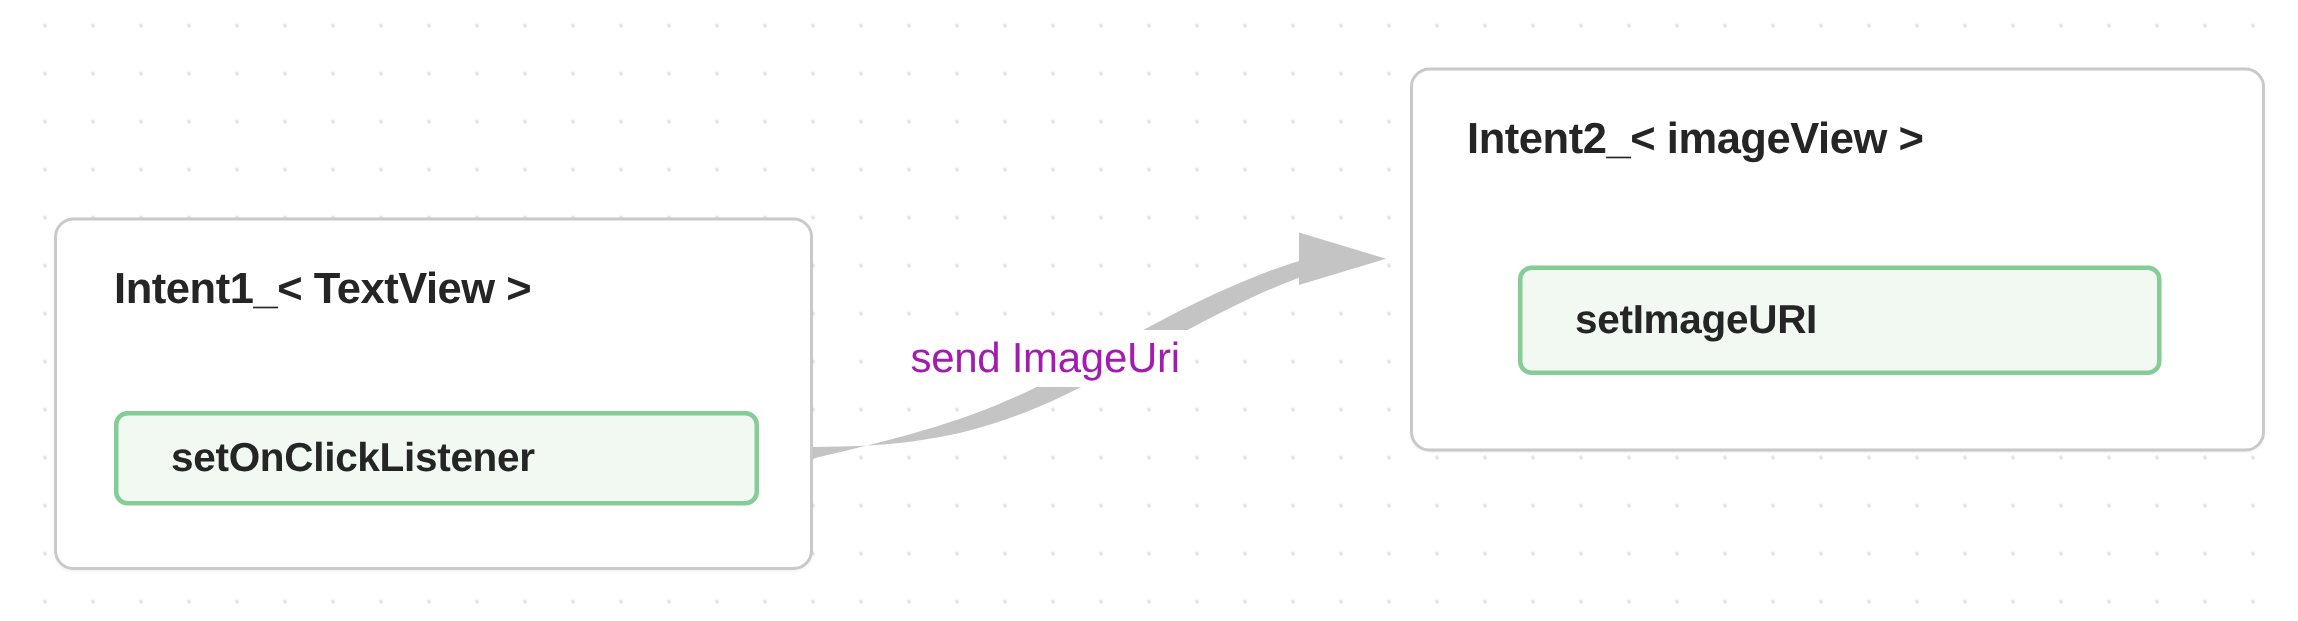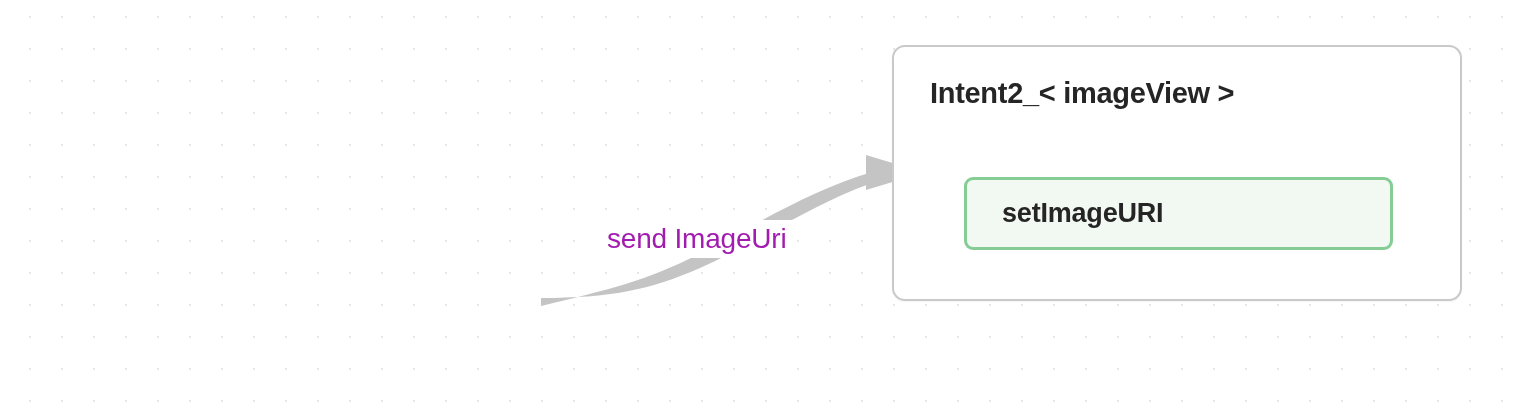--- a/index.html
+++ b/index.html
@@ -57,21 +57,21 @@
   }
 
   #node-intent1 {
     left: 36px;
     top: 145px;
     width: 506px;
     height: 235px;
   }
 
   #node-intent2 {
-    left: 892px;
+    left: 940px;
     top: 45px;
     width: 570px;
     height: 256px;
   }
 
   .node-title {
     position: absolute;
     font-size: 29px;
     font-weight: bold;
     color: #252525;
@@ -153,20 +153,26 @@
                L 872,172
                C 806,192 752,227 697,255
                C 648,280 608,290 541,306
                Z" fill="#c4c4c4"></path>
       <polygon points="866,155 924,172.5 866,190" fill="#c4c4c4"></polygon>
     </g>
   </svg>
 
   <div id="edge-label">send ImageUri</div>
 
+  <div class="node" id="node-intent1">
+    <div class="node-title">Intent1_&lt; TextView &gt;</div>
+    <div class="method-box">
+      <span class="method-label">setOnClickListener</span>
+    </div>
+  </div>
 
   <div class="node" id="node-intent2">
     <div class="node-title">Intent2_&lt; imageView &gt;</div>
     <div class="method-box">
       <span class="method-label">setImageURI</span>
     </div>
   </div>
 
 </div>
 

